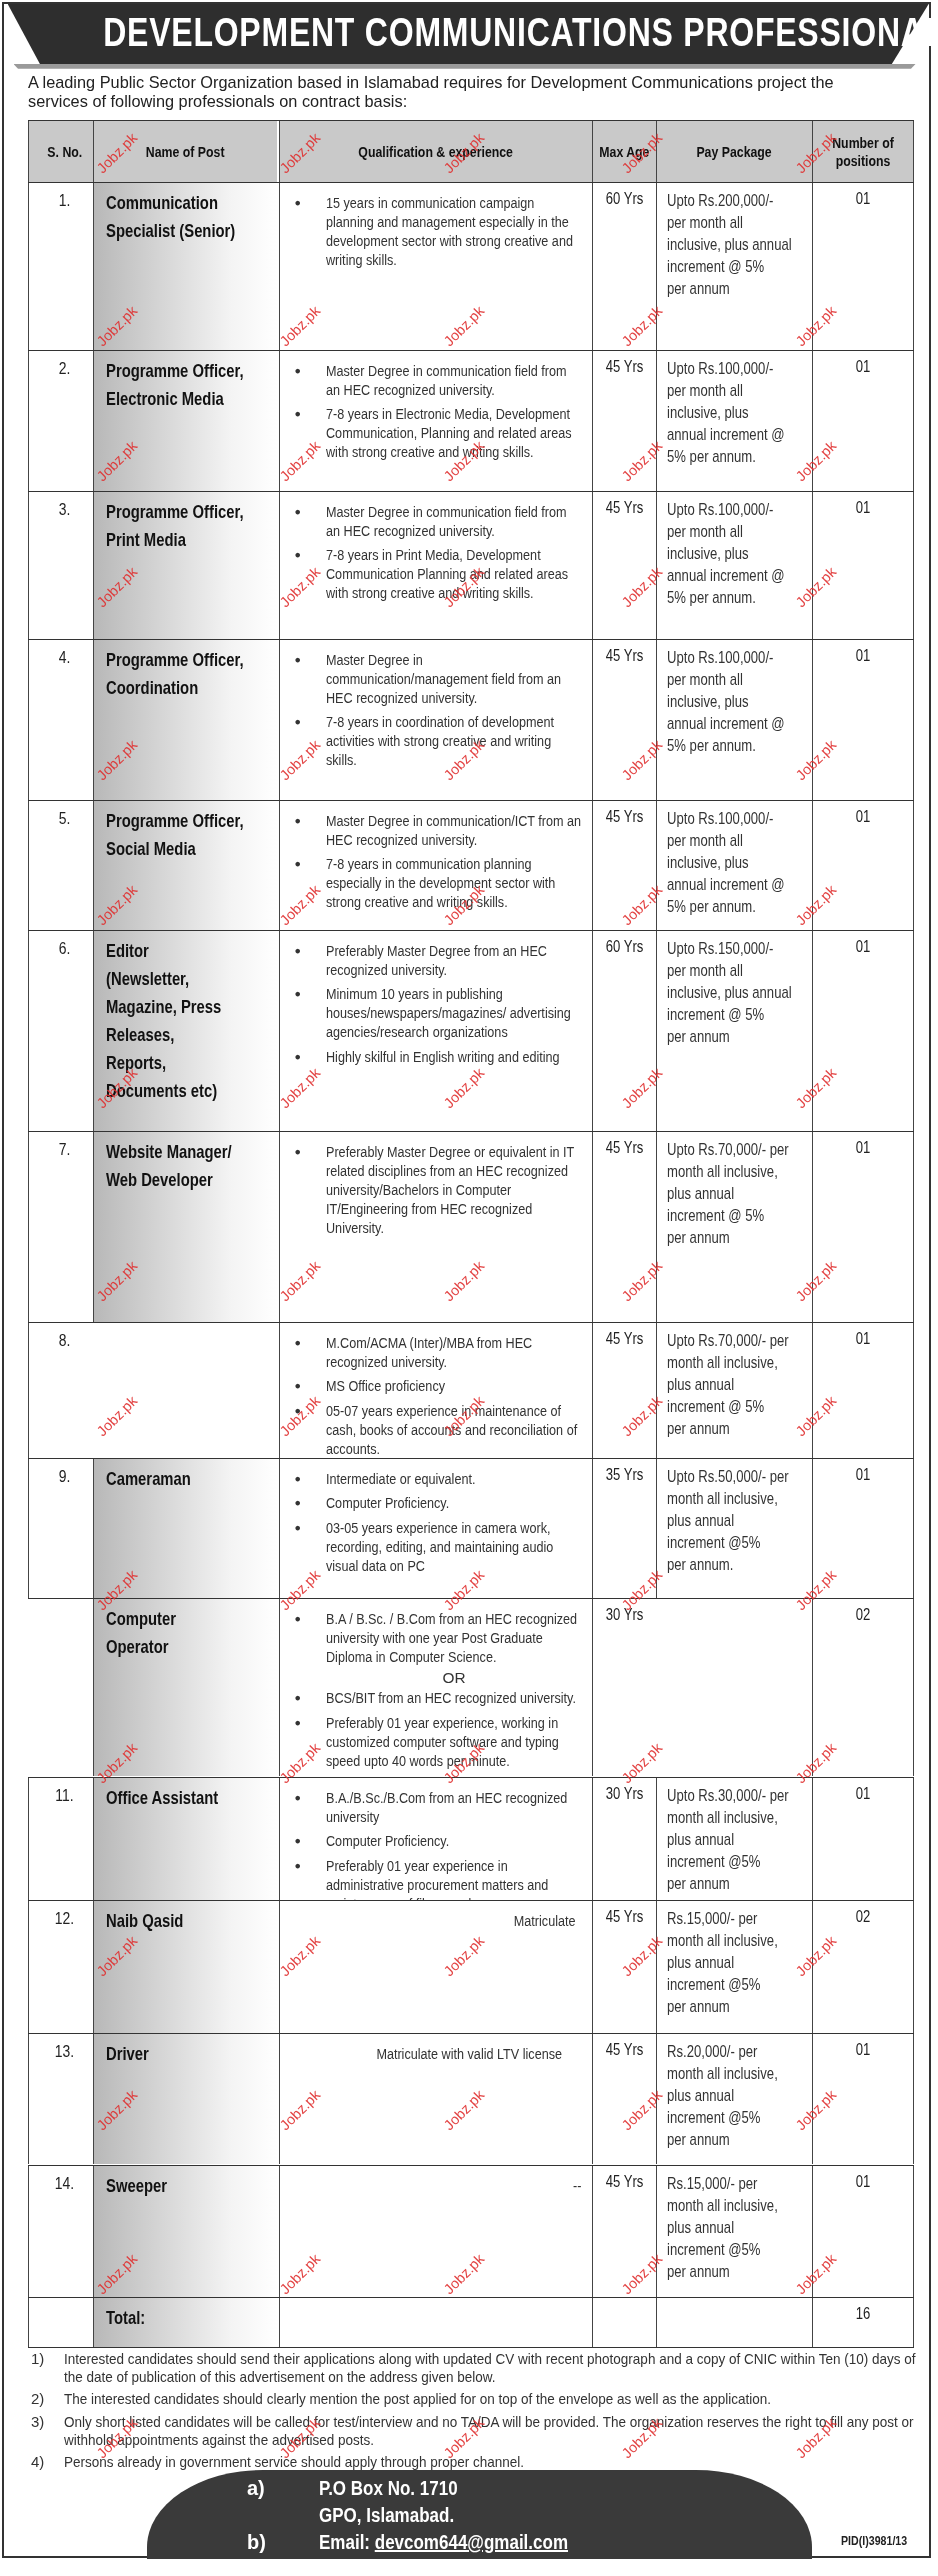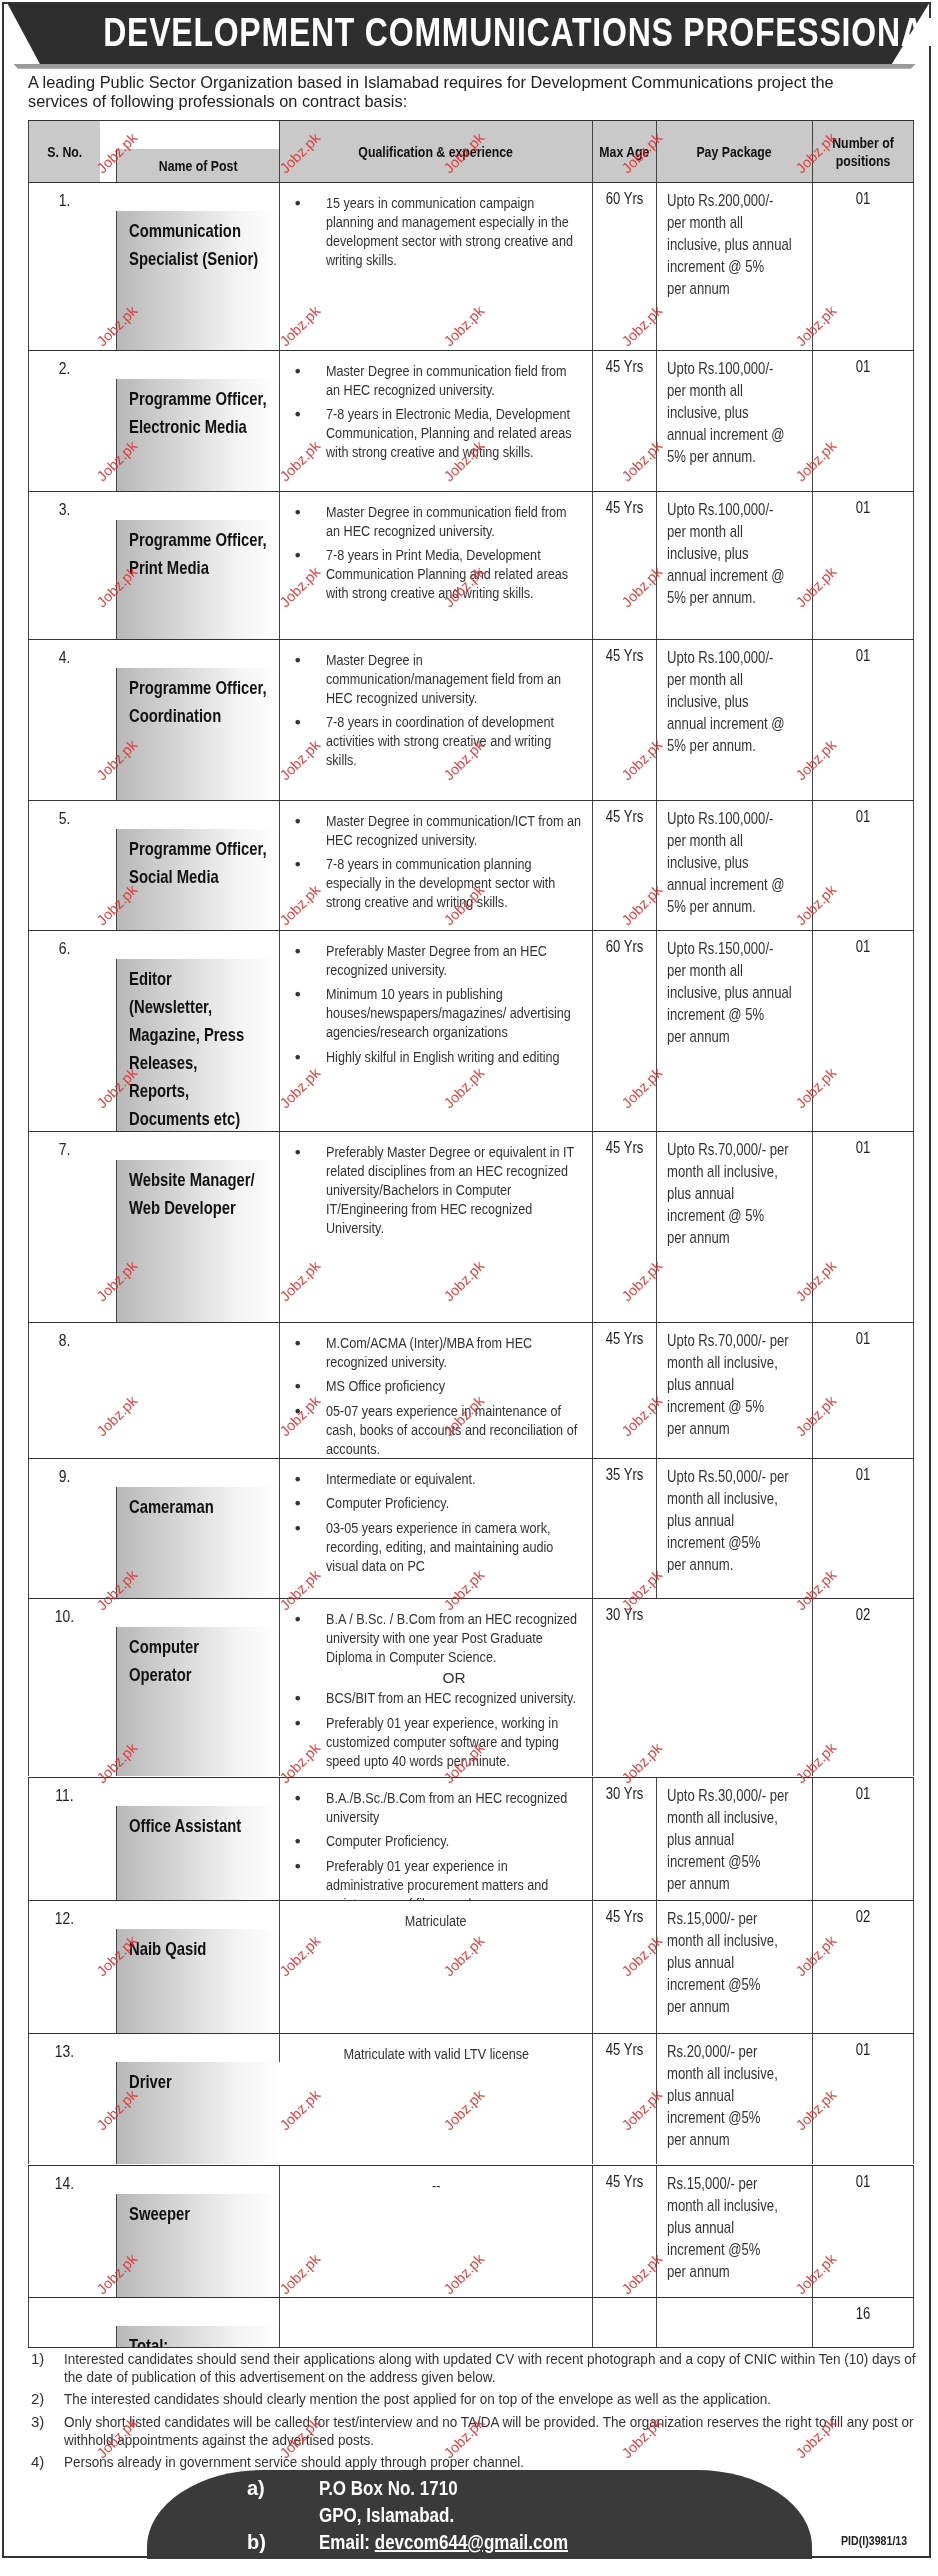--- a/index.html
+++ b/index.html
@@ -11,37 +11,37 @@
     clip-path:polygon(0 0,100% 0,99.5% 100%,0.5% 100%);}
   .banner-title{position:absolute;left:0;top:5.8px;width:938px;text-align:center;color:#fff;
     font-family:"Liberation Sans",sans-serif;font-weight:bold;font-size:41px;letter-spacing:1px;
     transform:scaleX(0.78);transform-origin:center;white-space:nowrap;line-height:53px;}
   .intro{position:absolute;left:28px;top:73px;width:892px;font-size:17px;line-height:19px;color:#222;
     transform:scaleX(0.96);transform-origin:left;}
   .tbl{position:absolute;left:28px;top:120px;width:886px;}
   .row{position:absolute;left:0;width:886px;border-top:1.9px solid #333;box-sizing:border-box;}
   .cell{position:absolute;top:0;bottom:0;box-sizing:border-box;border-left:1.4px solid #444;overflow:hidden;}
   .c1{left:0;width:72px;}
-  .c2{left:88px;width:164px;background:linear-gradient(to right,#b8b8b8 0%,#d4d4d4 35%,#f4f4f4 75%,#fff 100%);margin-top:28px;}
+  .c2{left:65px;width:184px;background:linear-gradient(to right,#b8b8b8 0%,#d4d4d4 35%,#f4f4f4 75%,#fff 100%);}
   .c3{left:251px;width:313px;}
   .c4{left:564px;width:64px;}
   .c5{left:628px;width:156px;}
   .c6{left:784px;width:102px;border-right:1.4px solid #444;}
   .hdr .cell{background:#c9c9c9;display:flex;align-items:center;justify-content:center;text-align:center;
     font-weight:bold;font-size:15.4px;line-height:17.4px;color:#111;}
   .hdr .cell span{display:inline-block;transform:scaleX(0.8);}
   .sno{font-size:16.4px;text-align:center;padding-top:7.7px;transform:scaleX(0.85);}
   .post{font-weight:bold;font-size:19px;line-height:28px;padding:5.8px 7.7px 0 11.6px;color:#111;}
   .post span{display:inline-block;transform:scaleX(0.78);transform-origin:left;white-space:nowrap;}
   .qual{padding:9.6px 9.6px 0 9.6px;font-size:15.4px;line-height:19px;color:#333;}
   .qual ul{list-style:none;margin:0;padding:0;}
   .qual li{position:relative;padding-left:36px;margin-bottom:5.8px;}
   .qual li::before{content:"●";position:absolute;left:4.8px;top:0;font-size:10.6px;}
   .qual li .t{display:block;transform:scaleX(0.82);transform-origin:left;width:122%;}
-  .qual .center{text-align:center;}
+  .qual .center{text-align:right;}
   .qual .center span{display:inline-block;transform:scaleX(0.82);}
   .qual .or{text-align:center;padding-left:36px;margin:-3.9px 0 1.9px;}
   .age{text-align:center;font-size:16.4px;padding-top:5.8px;}
   .age span{display:inline-block;transform:scaleX(0.8);}
   .pay{font-size:16.4px;line-height:22px;padding:5.8px 3.9px 0 9.6px;color:#333;}
   .pay span{display:block;transform:scaleX(0.8);transform-origin:left;width:125%;}
   .npos{text-align:center;font-size:16.4px;padding-top:5.8px;}
   .npos span{display:inline-block;transform:scaleX(0.8);}
   .tbl-bottom{position:absolute;left:0;width:886px;border-top:1.9px solid #333;}
   .notes{position:absolute;left:28px;top:2350px;width:892px;font-size:15px;line-height:18.3px;color:#333;}
@@ -398,23 +398,20 @@
           <span>plus annual</span>
           <span>increment @5%</span>
           <span>per annum.</span>
         </div>
       </div>
       <div class="cell c6">
         <div class="npos"><span>01</span></div>
       </div>
     </div>
     <div class="row" style="top: 1478px; height: 178px;">
-      <div class="cell c1">
-        <div class="sno">10.</div>
-      </div>
       <div class="cell c2">
         <div class="post"><span>Computer</span><br><span>Operator</span><br></div>
       </div>
       <div class="cell c3">
         <div class="qual">
           <ul>
             <li>
               <span class="t">B.A / B.Sc. / B.Com from an HEC recognized university with one year Post Graduate Diploma in Computer Science.</span>
             </li>
             <div class="or">OR</div>

